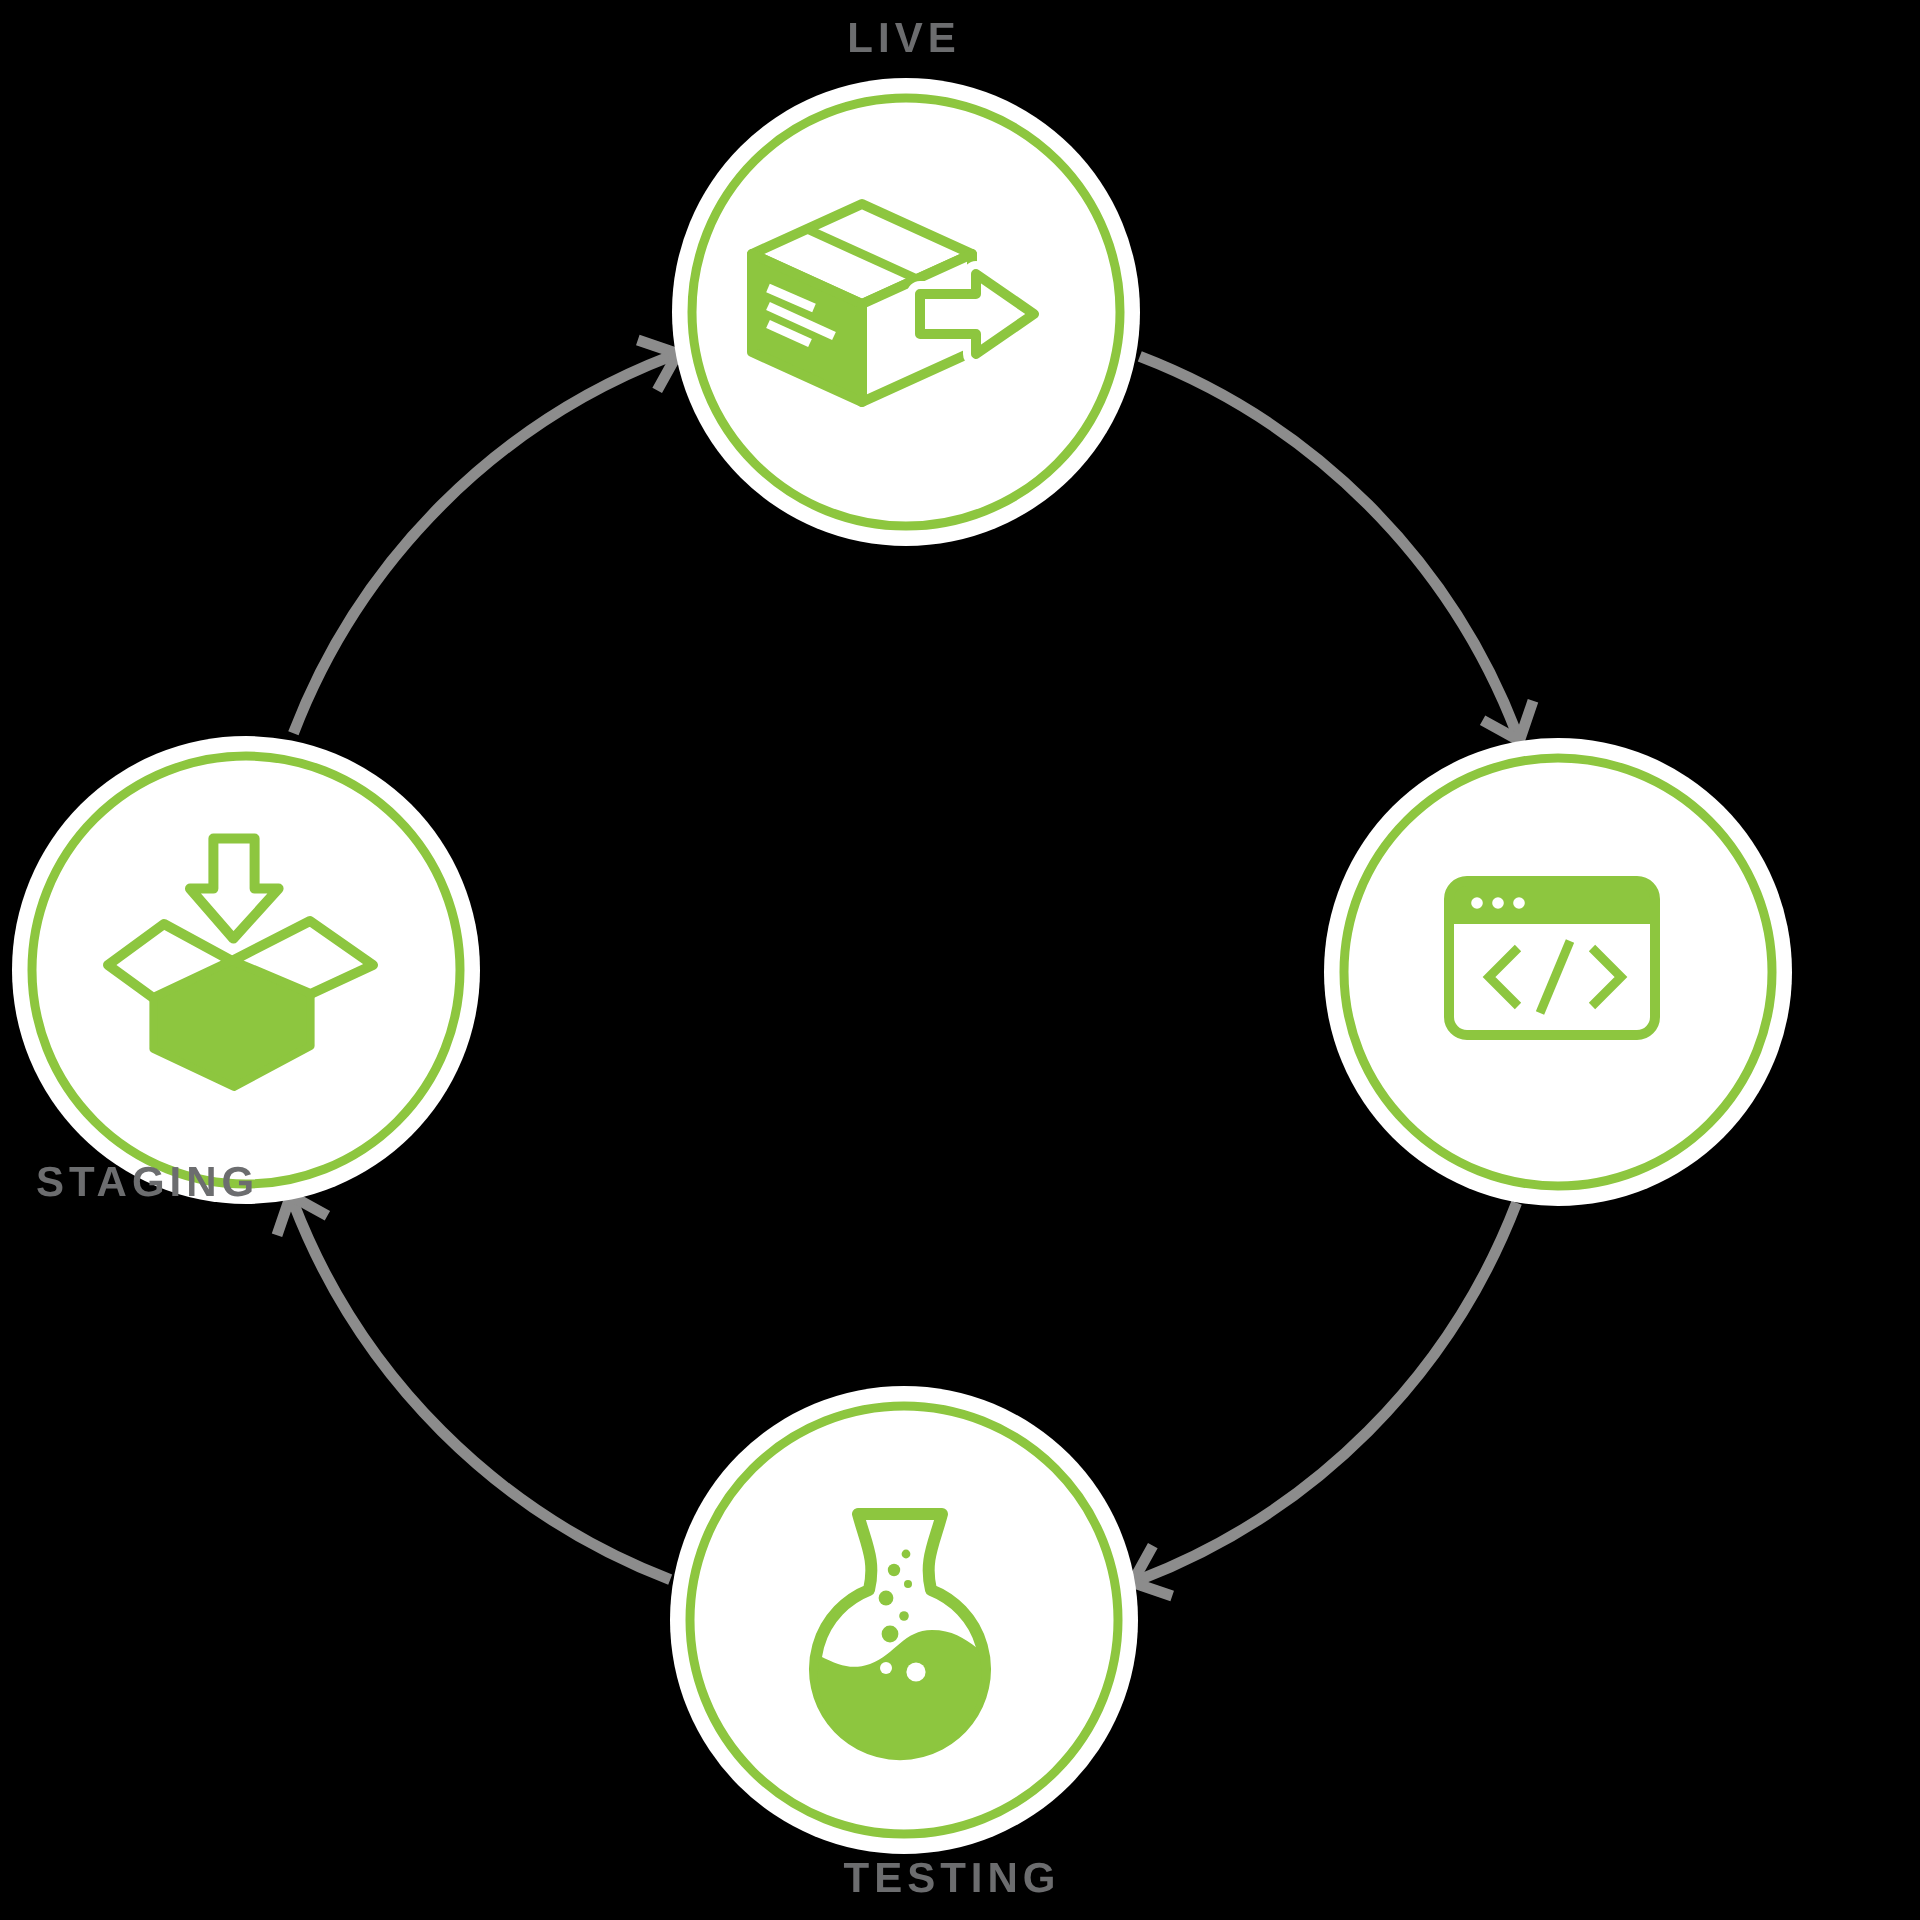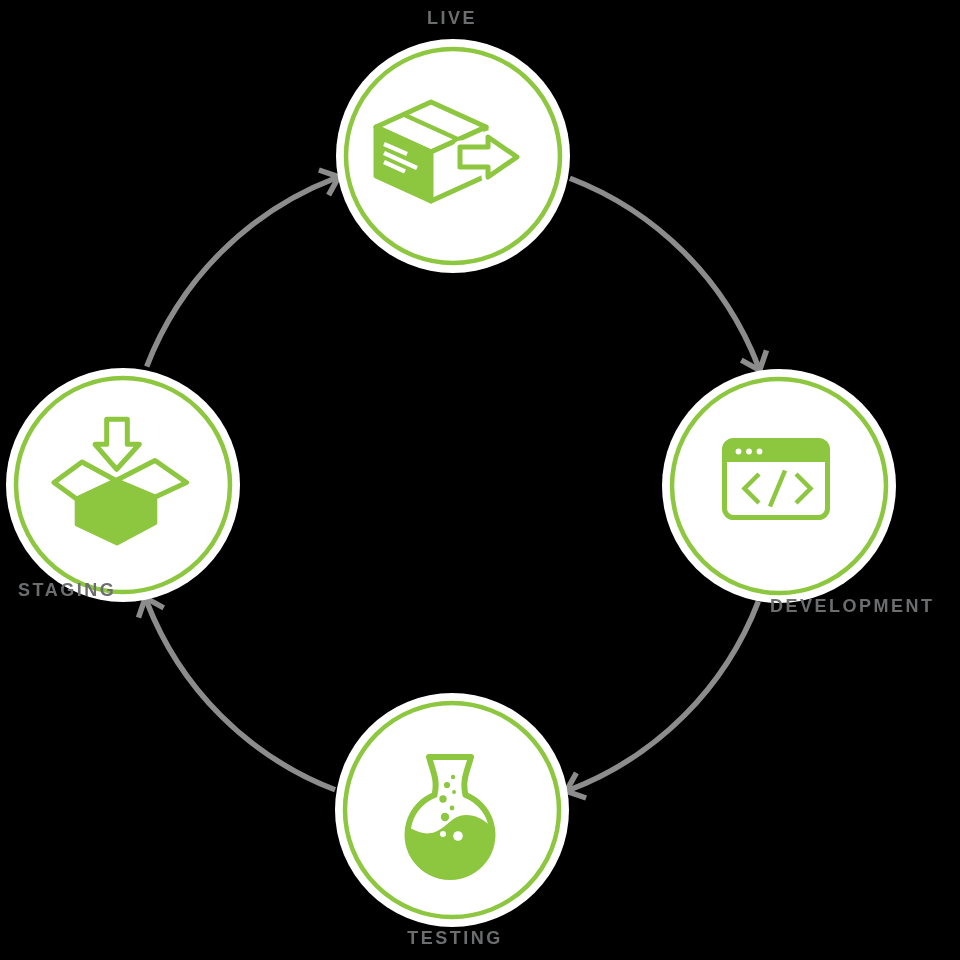--- a/index.html
+++ b/index.html
@@ -16,29 +16,29 @@
     font-family: "Liberation Sans", sans-serif;
   }
   #cycle-svg {
     position: absolute;
     left: 0;
     top: 0;
   }
   .node-label {
     position: absolute;
     color: #6c6d6f;
-    font-size: 18px;
+    font-size: 21px;
     font-weight: 700;
     letter-spacing: 2.5px;
     white-space: nowrap;
     user-select: none;
   }
   #label-live    { left: 452px; top: 8px;   transform: translateX(-50%); }
   #label-dev     { left: 770px; top: 596px; }
-  #label-testing { left: 455px; top: 928px; transform: translateX(-50%); }
+  #label-testing { left: 476px; top: 928px; transform: translateX(-50%); }
   #label-staging { left: 18px;  top: 580px; }
 </style>
 </head>
 <body>
 
 <div id="stage">
 
   <svg id="cycle-svg" width="960" height="960" viewBox="0 0 960 960">
 
     <g stroke="#8c8c8c" stroke-width="5.5" fill="none">
@@ -134,17 +134,16 @@
 
         <path d="M116,480.5 L155.3,497 L155.3,523 L117,543.5 L76.7,524.5 L76.7,499 Z" fill="#8dc63f" stroke="#8dc63f" stroke-width="4" stroke-linejoin="round"></path>
 
         <path d="M106.7,419.3 L127.3,419.3 L127.3,444.3 L139.3,444.3 L116.7,469.3 L95,444.3 L106.7,444.3 Z" fill="#ffffff" stroke="#ffffff" stroke-width="12" stroke-linejoin="round"></path>
         <path d="M106.7,419.3 L127.3,419.3 L127.3,444.3 L139.3,444.3 L116.7,469.3 L95,444.3 L106.7,444.3 Z" fill="#ffffff" stroke="#8dc63f" stroke-width="5" stroke-linejoin="round"></path>
       </g>
     </g>
   </svg>
 
   <div id="label-live" class="node-label">LIVE</div>
-  <div id="label-dev" class="node-label">DEVELOPMENT</div>
   <div id="label-testing" class="node-label">TESTING</div>
   <div id="label-staging" class="node-label">STAGING</div>
 
 </div>
 
 </body></html>

